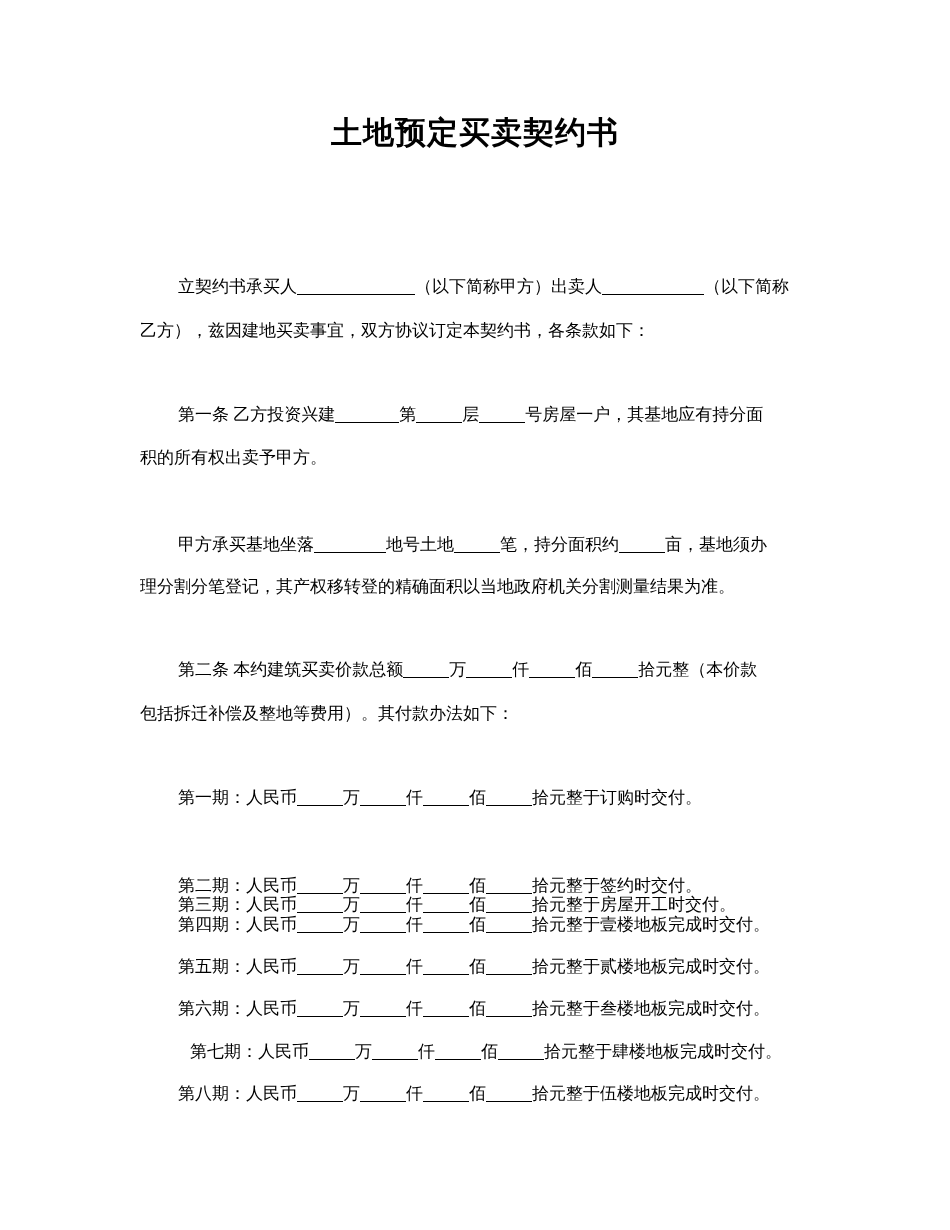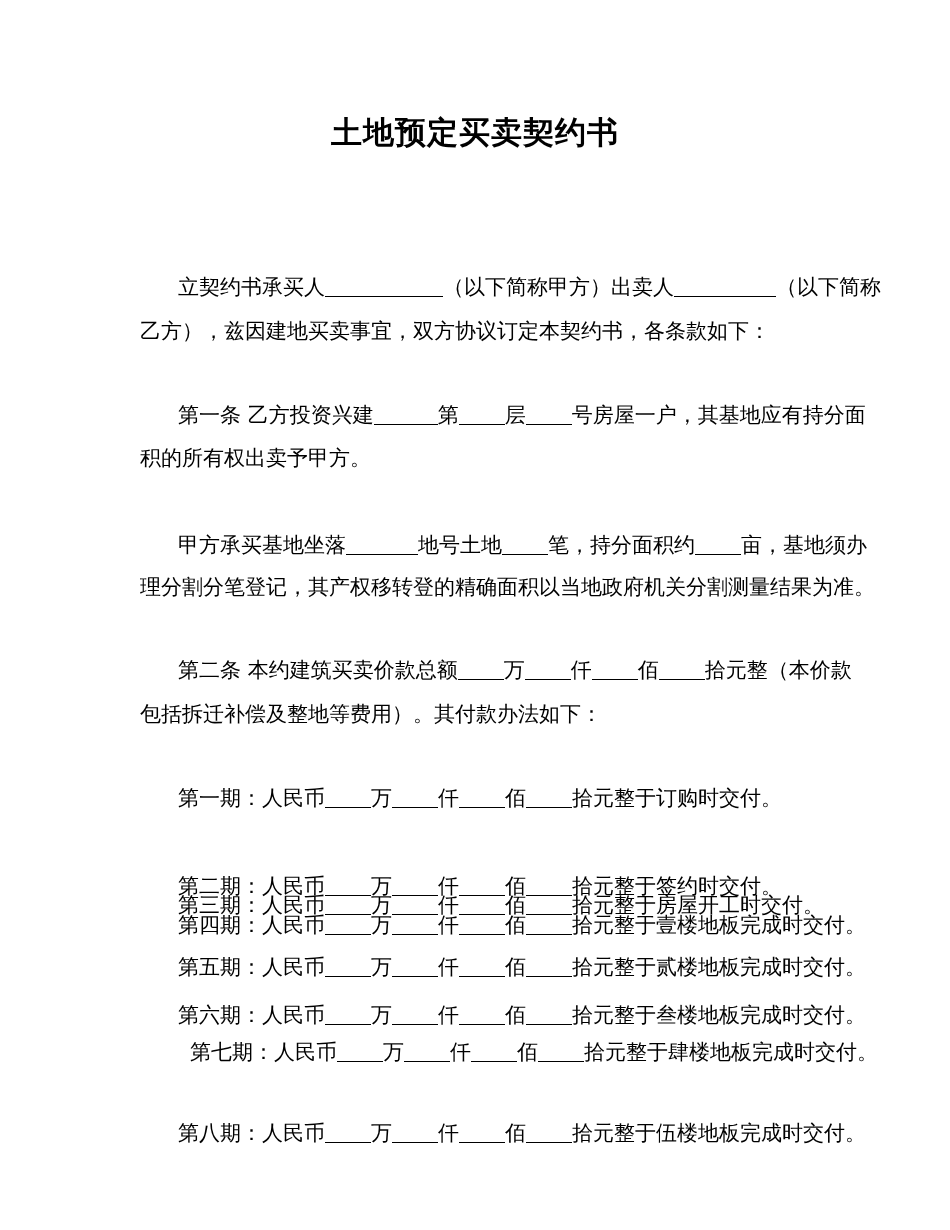--- a/index.html
+++ b/index.html
@@ -9,21 +9,21 @@
     color: #000;
   }
   .title {
     position: absolute; left: 0; width: 950px; top: 112px;
     text-align: center; font-size: 31px; font-weight: bold;
     font-family: Liberation Serif, serif;
     letter-spacing: 1px;
   }
   .line {
     position: absolute; left: 140px; width: 680px;
-    font-size: 21px; line-height: 20px; white-space: nowrap;
+    font-size: 17px; line-height: 20px; white-space: nowrap; font-family: Liberation Serif, serif;
   }
   .indent { left: 178px; }
   .blank {
     display: inline-block; border-bottom: 1.5px solid #000;
     height: 16px; vertical-align: baseline; margin-bottom: -3px;
   }
 </style>
 </head>
 <body>
 
@@ -57,21 +57,21 @@
 </div>
 <div class="line indent" style="top:872px;margin-top:23px;">
   <span>第三期：人民币</span><span class="blank" style="width:46px;"></span><span>万</span><span class="blank" style="width:46px;"></span><span>仟</span><span class="blank" style="width:46px;"></span><span>佰</span><span class="blank" style="width:46px;"></span><span>拾元整于房屋开工时交付。</span>
 </div>
 <div class="line indent" style="top:915px;">
   <span>第四期：人民币</span><span class="blank" style="width:46px;"></span><span>万</span><span class="blank" style="width:46px;"></span><span>仟</span><span class="blank" style="width:46px;"></span><span>佰</span><span class="blank" style="width:46px;"></span><span>拾元整于壹楼地板完成时交付。</span>
 </div>
 <div class="line indent" style="top:957px;">
   <span>第五期：人民币</span><span class="blank" style="width:46px;"></span><span>万</span><span class="blank" style="width:46px;"></span><span>仟</span><span class="blank" style="width:46px;"></span><span>佰</span><span class="blank" style="width:46px;"></span><span>拾元整于贰楼地板完成时交付。</span>
 </div>
-<div class="line indent" style="top:999px;margin-top:6px;">
+<div class="line indent" style="top:999px;">
   <span>第六期：人民币</span><span class="blank" style="width:46px;"></span><span>万</span><span class="blank" style="width:46px;"></span><span>仟</span><span class="blank" style="width:46px;"></span><span>佰</span><span class="blank" style="width:46px;"></span><span>拾元整于叁楼地板完成时交付。</span>
 </div>
 <div class="line indent" style="top:1042px;margin-left:12px;">
   <span>第七期：人民币</span><span class="blank" style="width:46px;"></span><span>万</span><span class="blank" style="width:46px;"></span><span>仟</span><span class="blank" style="width:46px;"></span><span>佰</span><span class="blank" style="width:46px;"></span><span>拾元整于肆楼地板完成时交付。</span>
 </div>
-<div class="line indent" style="top:1084px;margin-top:39px;">
+<div class="line indent" style="top:1084px;">
   <span>第八期：人民币</span><span class="blank" style="width:46px;"></span><span>万</span><span class="blank" style="width:46px;"></span><span>仟</span><span class="blank" style="width:46px;"></span><span>佰</span><span class="blank" style="width:46px;"></span><span>拾元整于伍楼地板完成时交付。</span>
 </div>
 
 </body></html>

